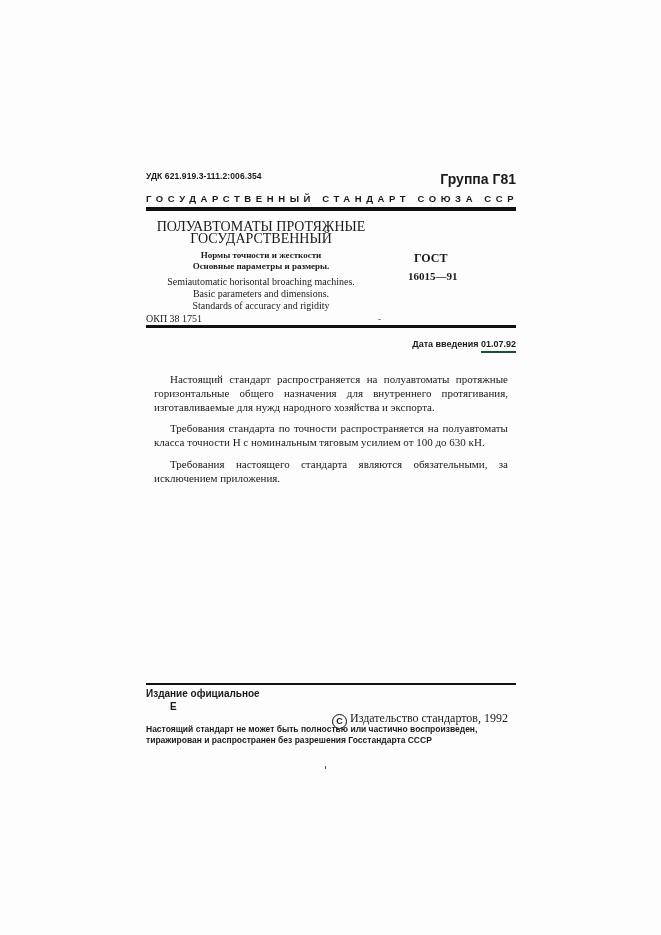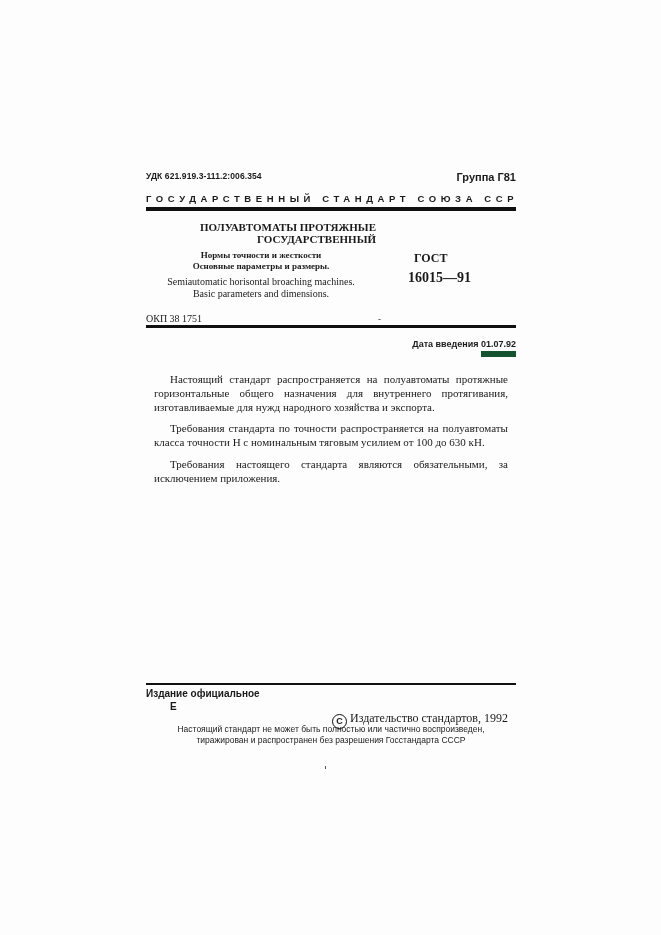--- a/index.html
+++ b/index.html
@@ -29,21 +29,21 @@
     left: 0; top: 171px;
     font-family: "Liberation Sans", sans-serif;
     font-weight: bold;
     font-size: 8.5px;
     letter-spacing: 0.1px;
   }
   .group {
     right: 0; top: 171px;
     font-family: "Liberation Sans", sans-serif;
     font-weight: bold;
-    font-size: 11px;
+    font-size: 14px;
   }
   .state-std {
     left: 0; top: 193px;
     width: 370px;
     font-family: "Liberation Sans", sans-serif;
     font-weight: bold;
     font-size: 9.5px;
     letter-spacing: 4.6px;
     white-space: nowrap;
   }
@@ -55,65 +55,64 @@
     left: 0; width: 370px; height: 2.5px;
     background: #111;
   }
 
   
   .title-block {
     left: 0; top: 221px; width: 230px;
     text-align: center;
   }
   .title-main {
-    font-weight: bold;
-    font-size: 11px;
+    font-weight: normal;
+    font-size: 14px;
     line-height: 12px;
     font-family: "Liberation Serif", serif;
-    text-align: right;
   }
   .subtitle-ru {
     margin-top: 5px;
     font-weight: bold;
     font-size: 9px;
     line-height: 11px;
   }
   .subtitle-en {
     margin-top: 4px;
     font-size: 10px;
     line-height: 12px;
   }
   .gost-label {
     left: 268px; top: 251px;
     font-weight: bold;
     font-size: 12px;
   }
   .gost-number {
     left: 262px; top: 270px;
     font-weight: bold;
-    font-size: 14px;
+    font-size: 11px;
   }
 
   .okp {
     left: 0; top: 313px;
     font-size: 10px;
   }
   .okp-dash {
     left: 232px; top: 314px;
     font-size: 9px;
   }
 
   .intro-date {
     right: 0; top: 339px;
     font-family: "Liberation Sans", sans-serif;
     font-weight: bold;
     font-size: 9px;
   }
   .intro-date .date-val {
-    border-bottom: 6px solid #14532d;
+    border-bottom: 2px solid #14532d;
     padding-bottom: 2px;
   }
 
   
   .body-text {
     left: 0; top: 365px; width: 370px;
     font-size: 11px;
     line-height: 13.8px;
     text-align: justify;
   }
@@ -152,23 +151,23 @@
     font-size: 9px;
     line-height: 13px;
     font-weight: bold;
     font-family: "Liberation Sans", sans-serif;
     vertical-align: -2px;
     margin-right: 3px;
     box-sizing: content-box;
   }
   .notice {
     left: 0; top: 724px; width: 370px;
-    text-align: center;
-    font-family: "Liberation Sans", sans-serif;
-    font-weight: normal;
+    text-align: left;
+    font-family: "Liberation Sans", sans-serif;
+    font-weight: bold;
     font-size: 8.5px;
     line-height: 11px;
   }
   .speck {
     left: 179px; top: 766px;
     width: 1px; height: 3px;
     background: #555;
   }
 </style>
 </head>
@@ -187,20 +186,21 @@
       <div>ПОЛУАВТОМАТЫ ПРОТЯЖНЫЕ</div>
       <div>ГОСУДАРСТВЕННЫЙ</div>
     </div>
     <div class="subtitle-ru">
       <div>Нормы точности и жесткости</div>
       <div>Основные параметры и размеры.</div>
     </div>
     <div class="subtitle-en">
       <div>Semiautomatic horisontal broaching machines.</div>
       <div>Basic parameters and dimensions.</div>
+      <div>Standards of accuracy and rigidity</div>
     </div>
   </div>
 
   <div class="abs gost-label">ГОСТ</div>
   <div class="abs gost-number">16015—91</div>
 
   <div class="abs okp">ОКП  38 1751</div>
   <div class="abs okp-dash">-</div>
   <div class="abs rule-mid" style="top:325px;"></div>
 

